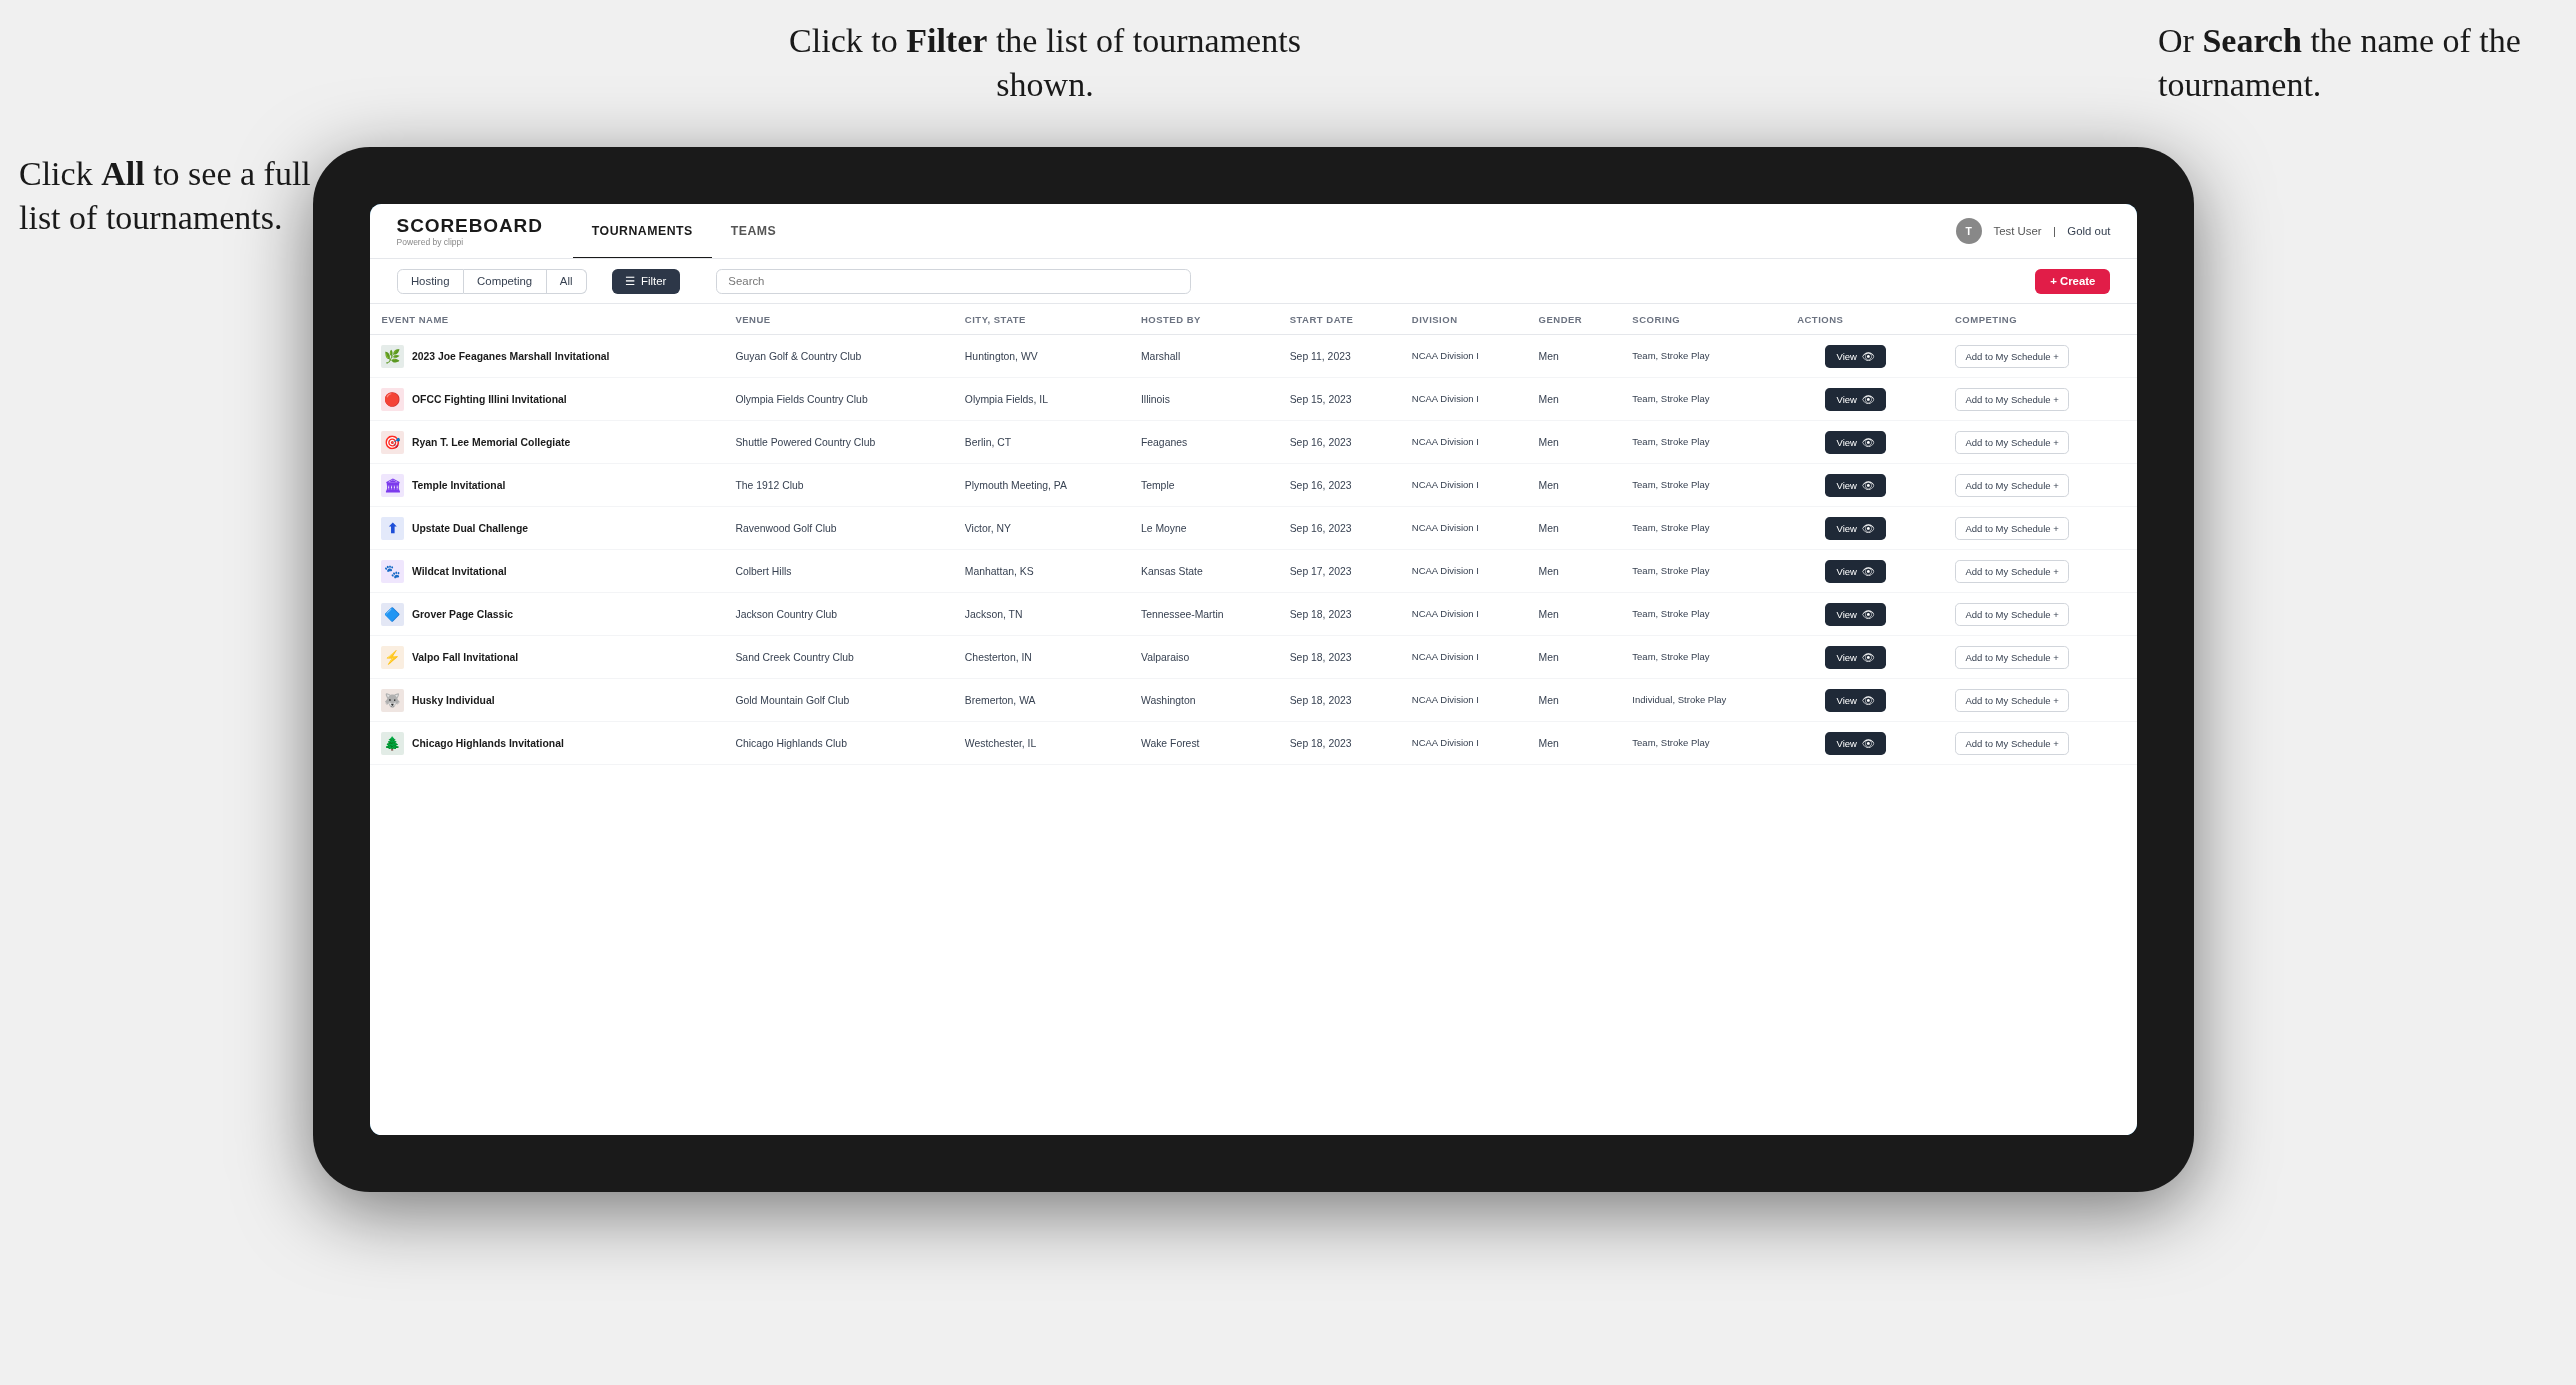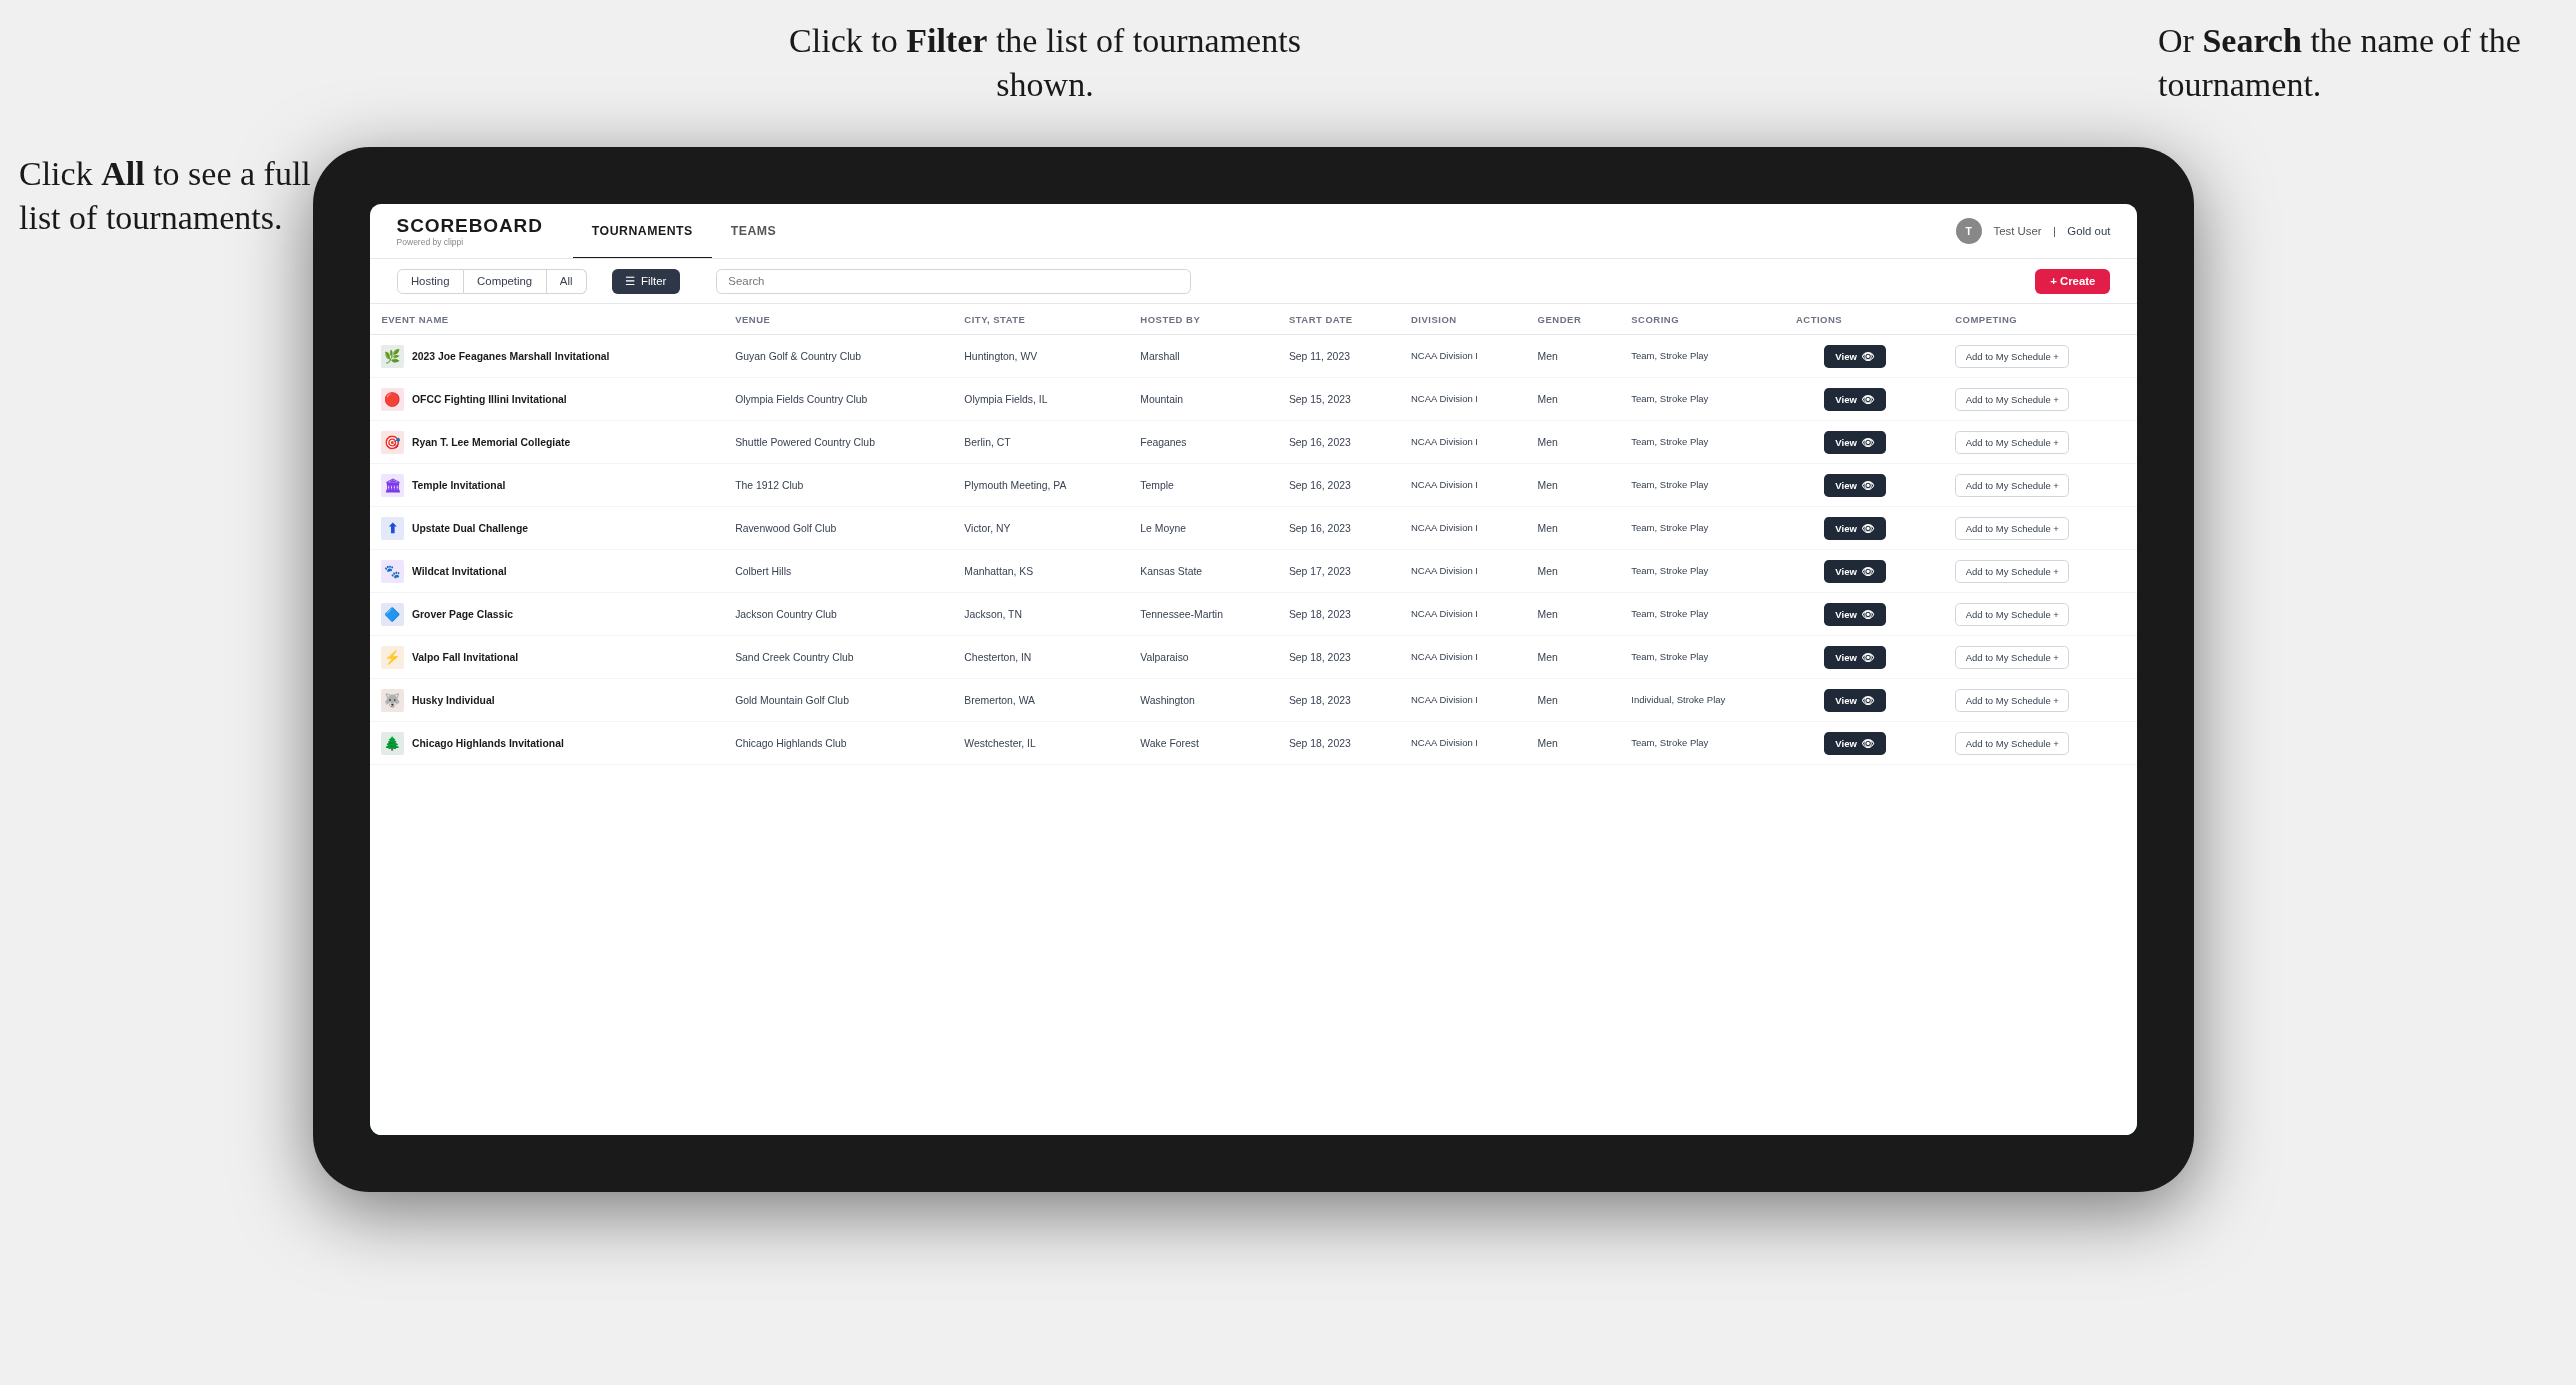--- a/index.html
+++ b/index.html
@@ -275,21 +275,21 @@
       font-size: 11.4px;
     }
 
     .view-btn {
       padding: 4.7px 11.4px;
       background: #1f2937;
       color: white;
       border: none;
       border-radius: 4.7px;
       font-size: 9.5px;
-      font-weight: 700;
+      font-weight: 400;
       cursor: pointer;
       display: flex;
       align-items: center;
       gap: 4.7px;
       white-space: nowrap;
       margin-left: 28px;
     }
 
     .add-btn {
       padding: 4.7px 9.5px;
@@ -434,21 +434,21 @@
   </tr>
             <tr>
     <td>
       <div class="event-name-cell">
         <span class="team-logo" style="background:#e11d4820;color:#e11d48;font-size:13.3px;">🔴</span>
         <span>OFCC Fighting Illini Invitational</span>
       </div>
     </td>
     <td>Olympia Fields Country Club</td>
     <td>Olympia Fields, IL</td>
-    <td>Mountain</td>
+    <td>Illinois</td>
     <td>Sep 15, 2023</td>
     <td>
       <div class="division-text">NCAA Division I</div>
     </td>
     <td>Men</td>
     <td>
       <div class="scoring-text">Team, Stroke Play</div>
     </td>
     <td>
       <button class="view-btn">

